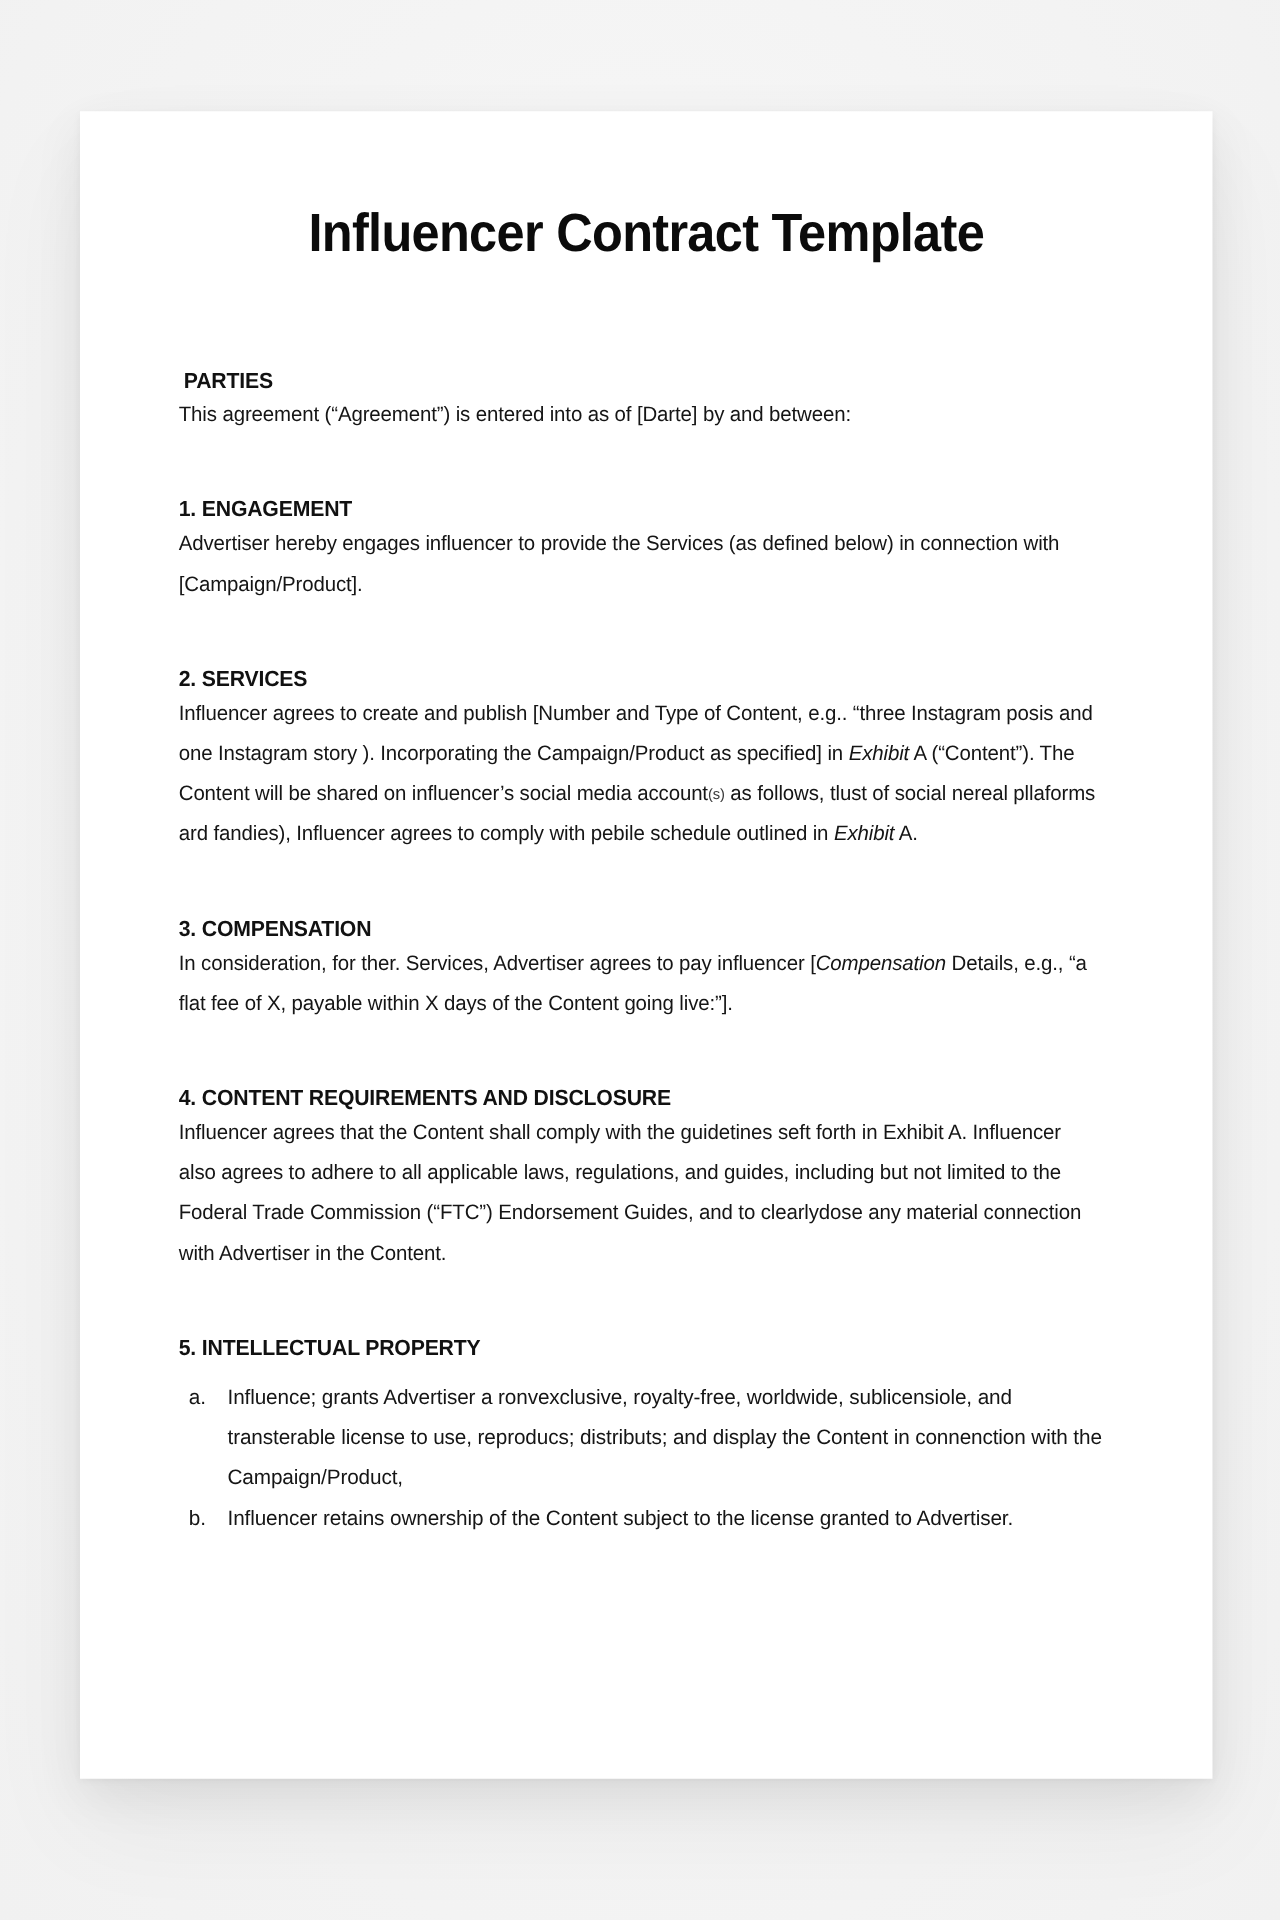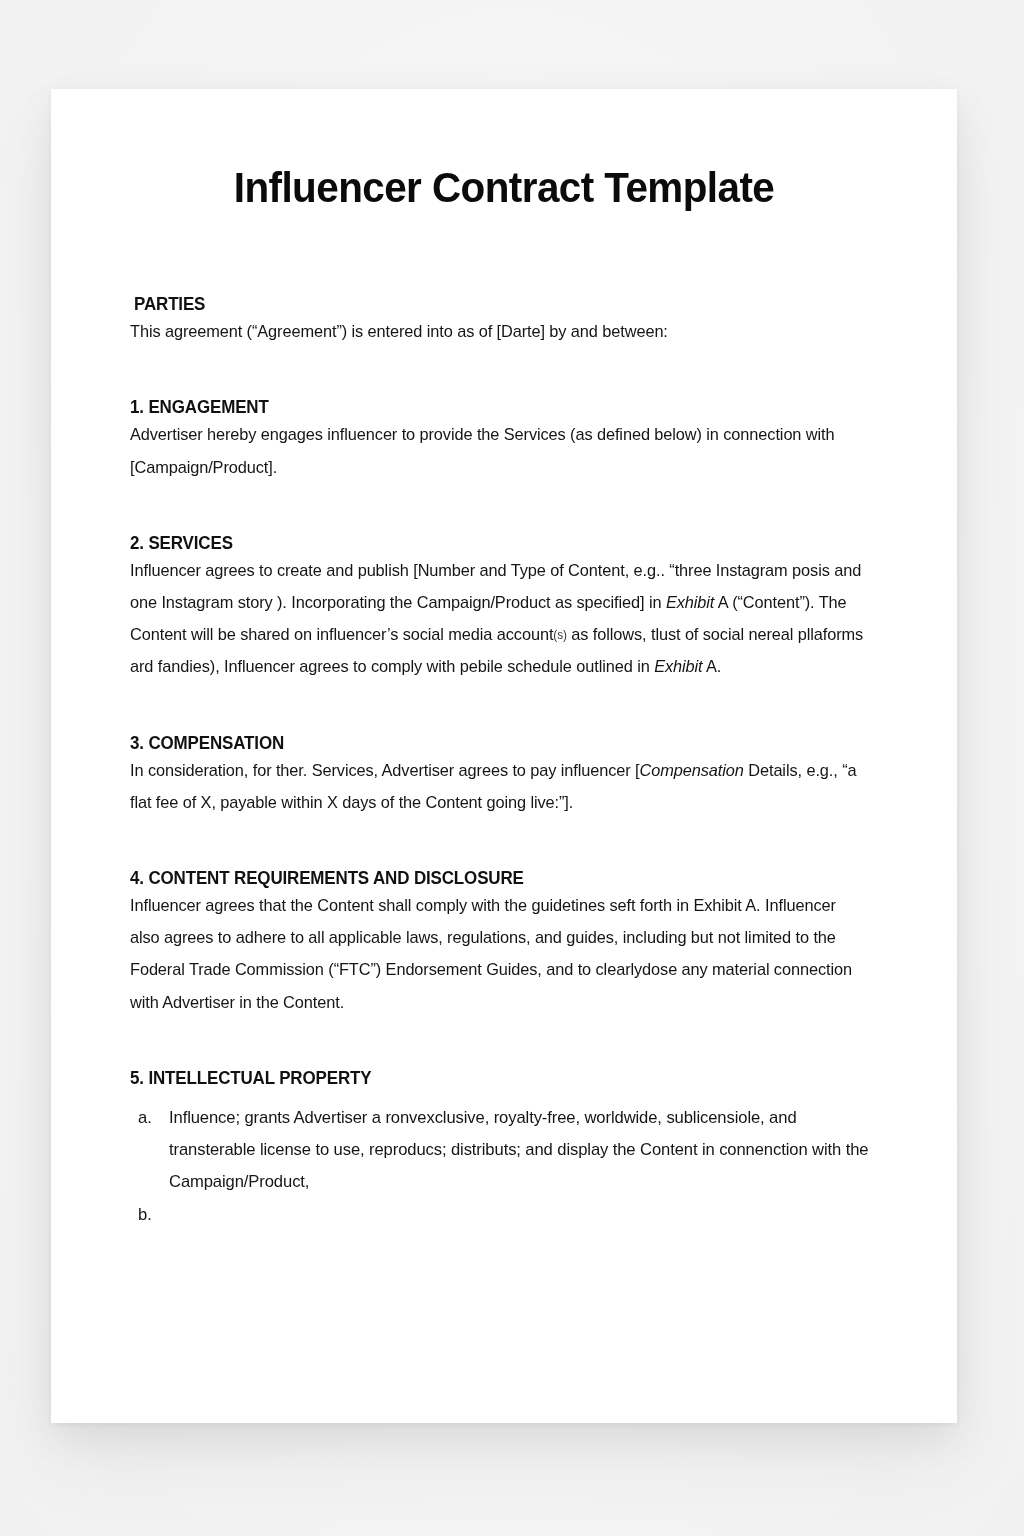--- a/index.html
+++ b/index.html
@@ -17,21 +17,21 @@
   
   .backdrop {
     position: absolute;
     inset: 0;
     background:
       radial-gradient(ellipse at 50% 45%, #fbfbfb 0%, #f4f4f4 60%, #f1f1f1 100%);
   }
 
   .page {
     position: absolute;
-    left: 51px;
+    left: 64px;
     top: 89px;
     width: 906px;
     height: 1334px;
     background: #ffffff;
     box-shadow:
       0 2px 6px rgba(0,0,0,0.05),
       0 14px 38px rgba(0,0,0,0.07),
       0 38px 80px rgba(0,0,0,0.05);
     box-sizing: border-box;
     padding: 12px;
@@ -154,17 +154,17 @@
     <h2 class="section-heading heading-gap">3. COMPENSATION</h2>
     <p class="body-text after-heading"><span>In consideration, for ther. Services, Advertiser agrees to pay influencer [</span><em class="ital">Compensation</em><span> Details, e.g., “a flat fee of X, payable within X days of the Content going live:”].</span></p>
 
     <h2 class="section-heading heading-gap">4. CONTENT REQUIREMENTS AND DISCLOSURE</h2>
     <p class="body-text after-heading">Influencer agrees that the Content shall comply with the guidetines seft forth in Exhibit A. Influencer also agrees to adhere to all applicable laws, regulations, and guides, including but not limited to the Foderal Trade Commission (“FTC”) Endorsement Guides, and to clearlydose any material connection with Advertiser in the Content.</p>
 
     <h2 class="section-heading heading-gap">5. INTELLECTUAL PROPERTY</h2>
 
     <ul class="alpha-list">
       <li><span class="marker">a.</span><span>Influence; grants Advertiser a ronvexclusive, royalty-free, worldwide, sublicensiole, and transterable license to use, reproducs; distributs; and  display the Content in connenction with the Campaign/Product,</span></li>
-      <li><span class="marker">b.</span></li>
+      <li><span class="marker">b.</span><span>Influencer retains ownership of the Content  subject to the license granted to Advertiser.</span></li>
     </ul>
 
   </div>
 </div>
 
 </body></html>

